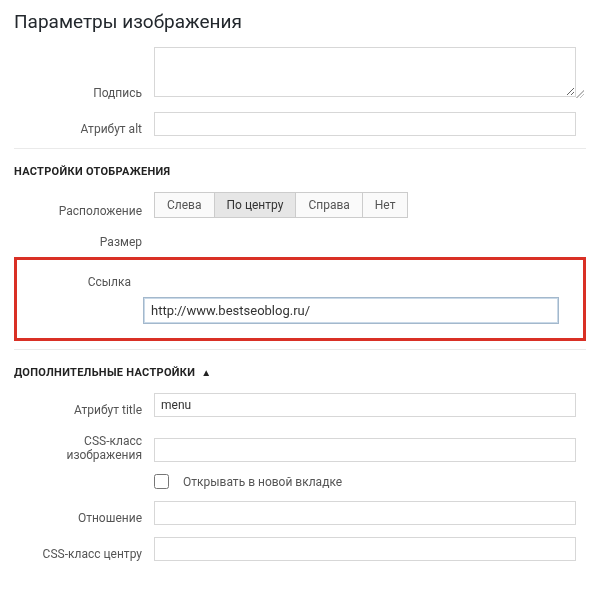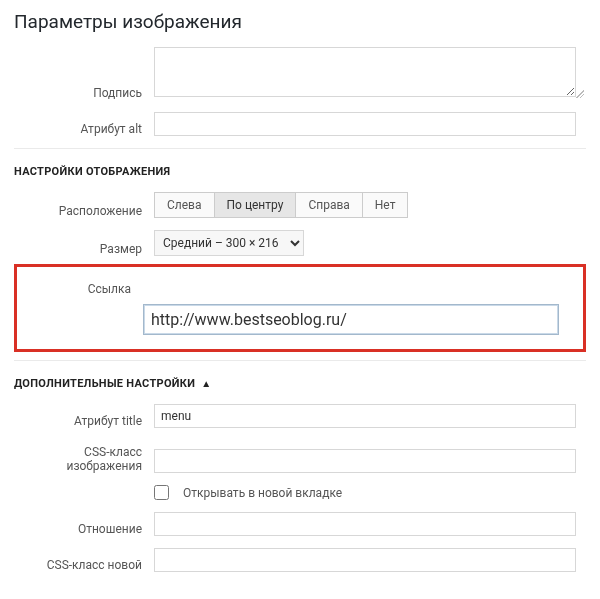--- a/index.html
+++ b/index.html
@@ -95,21 +95,21 @@
     margin: 2px 14px 8px;
     padding: 6px 0 10px;
   }
   .highlight-box .form-row { padding-left: 0; }
   .highlight-box .label-col { width: 126px; min-width: 126px; }
   .url-input {
     width: 100%;
     border: 1px solid #a3b8cc;
     box-shadow: 0 0 0 1px #c9d9e8 inset;
     background: #fff;
-    font-size: 16px;
+    font-size: 13px;
     padding: 5px 7px;
     color: #333;
     outline: none;
     font-family: inherit;
   }
   .checkbox-row {
     display: flex;
     align-items: center;
     gap: 14px;
     color: #555;
@@ -163,25 +163,20 @@
       <button>Слева</button>
       <button class="active">По центру</button>
       <button>Справа</button>
       <button>Нет</button>
     </div>
   </div>
 </div>
 
 <div class="form-row">
   <div class="label-col">Размер</div>
-  <div class="field-col">
-    <select class="select select-md">
-      <option>Средний – 300 × 216</option>
-    </select>
-  </div>
 </div>
 
 <div class="highlight-box">
   <div class="form-row tight">
     <div class="label-col">Ссылка</div>
   </div>
   <div class="form-row tight">
     <div class="label-col"></div>
     <div class="field-col">
       <input type="text" class="url-input" value="http://www.bestseoblog.ru/" style="">
@@ -221,17 +216,17 @@
 </div>
 
 <div class="form-row">
   <div class="label-col">Отношение</div>
   <div class="field-col">
     <input type="text" class="text-input" value="" style="">
   </div>
 </div>
 
 <div class="form-row">
-  <div class="label-col">CSS-класс новой</div>
+  <div class="label-col">CSS-класс центру</div>
   <div class="field-col">
     <input type="text" class="text-input" value="" style="">
   </div>
 </div>
 
 </body></html>

